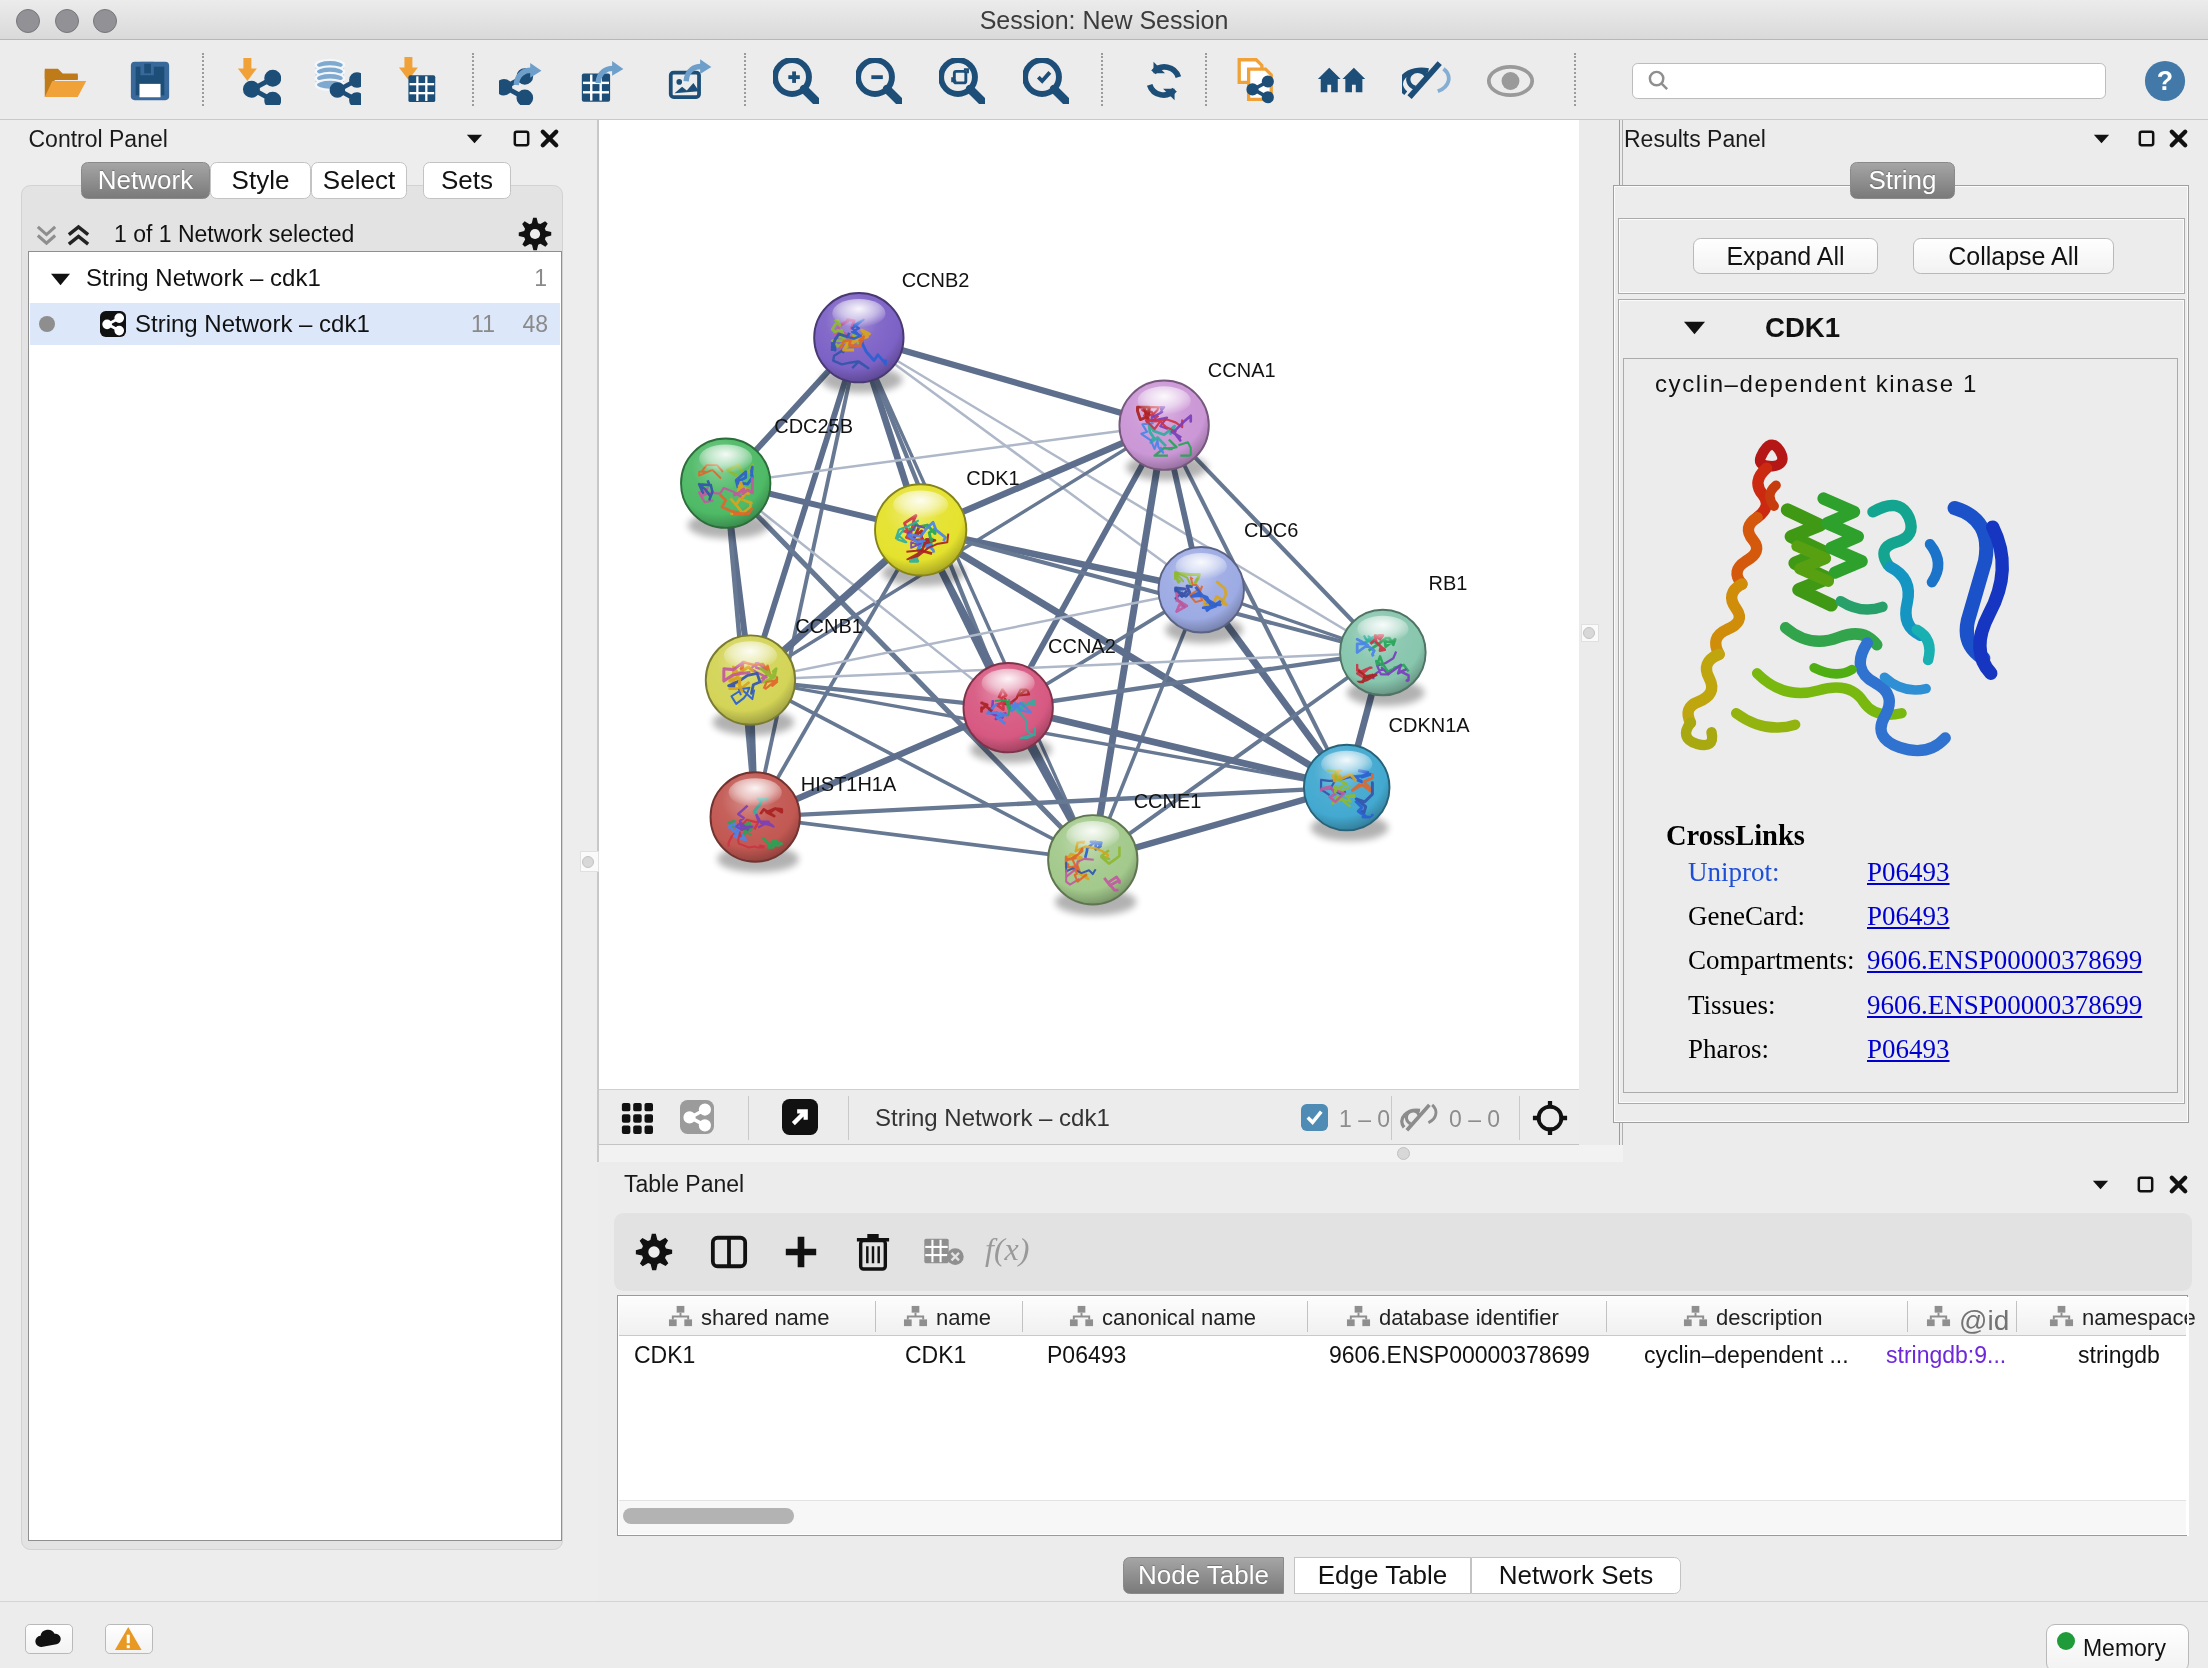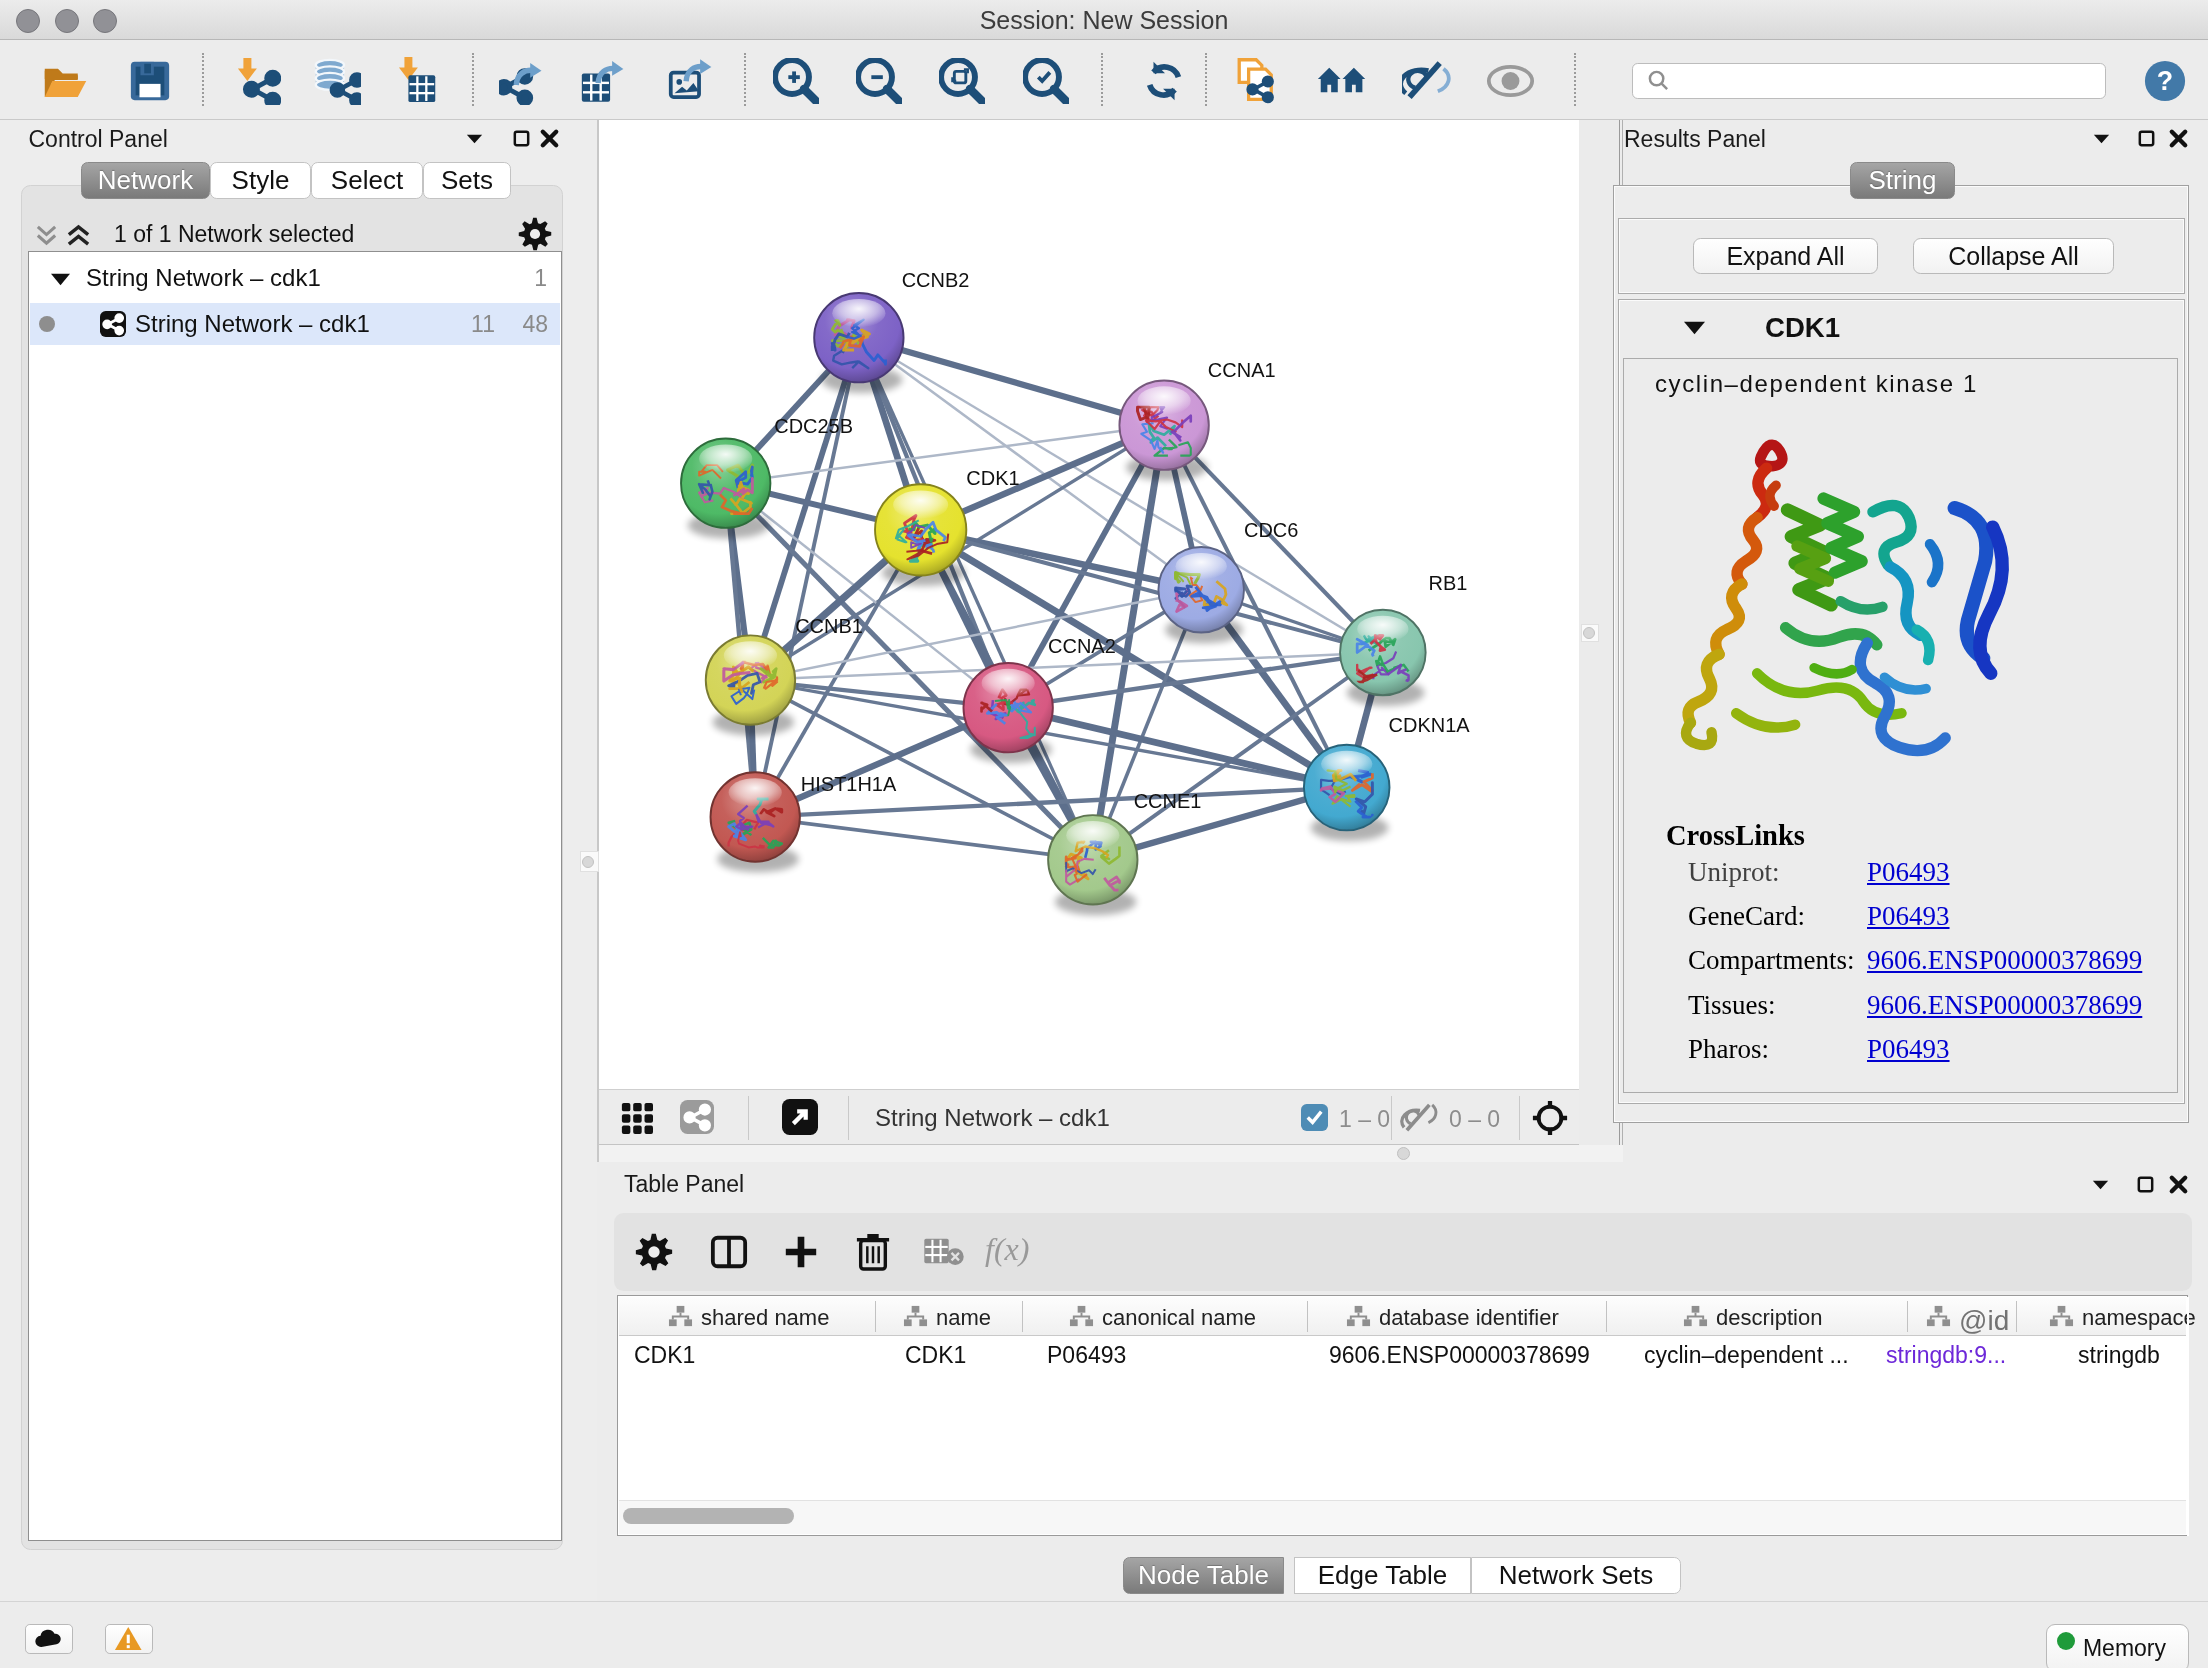--- a/index.html
+++ b/index.html
@@ -165,21 +165,21 @@
   </svg>
 <svg class="abs" style="left:511px;top:128px" width="21" height="21" viewBox="0 0 22 22">
     <rect x="4" y="4" width="14" height="14" fill="none" stroke="#111" stroke-width="2.6" rx="2"></rect>
   </svg>
 <svg class="abs" style="left:539px;top:128px" width="21" height="21" viewBox="0 0 22 22">
     <path d="M4,4 L18,18 M18,4 L4,18" stroke="#111" stroke-width="4.6" stroke-linecap="round"></path>
   </svg>
 <div class="abs" style="left:21px;top:185px;width:542px;height:1365px;background:#e3e3e3;border:1px solid #d2d2d2;border-radius:9.5px"></div>
 <div class="tab tabsel" style="left:81px;top:162px;width:129px;line-height:35px">Network</div>
 <div class="tab" style="left:210px;top:162px;width:101px;line-height:35px">Style</div>
-<div class="tab" style="left:311px;top:162px;width:112px;line-height:35px">Select</div>
+<div class="tab" style="left:311px;top:162px;width:96px;line-height:35px">Select</div>
 <div class="tab" style="left:423px;top:162px;width:88px;line-height:35px">Sets</div>
 <svg class="abs" style="left:34px;top:223px" width="25" height="25" viewBox="0 0 26 26">
     <path d="M4,4 l9,8 9,-8 M4,13 l9,8 9,-8" stroke="#8e8e8e" stroke-width="3.2" fill="none"></path>
   </svg>
 <svg class="abs" style="left:65px;top:223px" width="27" height="25" viewBox="0 0 28 26">
     <path d="M4,22 l10,-8 10,8 M4,12 l10,-8 10,8" stroke="#222" stroke-width="3.6" fill="none"></path>
   </svg>
 <div class="abs" style="left:114px;top:221px;width:380px;font-size:23px;color:#111">1 of 1 Network selected</div>
 <svg class="abs" style="left:518px;top:217px" width="34" height="34" viewBox="0 0 36 36">
     <polygon points="35.2,16.0 35.2,19.7 29.4,21.2 28.5,23.6 31.6,28.7 29.0,31.4 23.8,28.4 21.4,29.4 20.0,35.2 16.3,35.2 14.8,29.4 12.4,28.5 7.3,31.6 4.6,29.0 7.6,23.8 6.6,21.4 0.8,20.0 0.8,16.3 6.6,14.8 7.5,12.4 4.4,7.3 7.0,4.6 12.2,7.6 14.6,6.6 16.0,0.8 19.7,0.8 21.2,6.6 23.6,7.5 28.7,4.4 31.4,7.0 28.4,12.2 29.4,14.6" fill="#111"></polygon>
@@ -644,21 +644,21 @@
 <path d="M234,226 q-18,28 8,42 q24,12 10,36 q-12,22 16,32 q30,10 48,-10" stroke="#2f72cf" stroke-width="12"></path>
 <path d="M138,60 q-12,10 -2,22" stroke="#c63c0e" stroke-width="10"></path>
 <path d="M160,124 l30,13 l-27,11 l30,13" stroke="#57a012" stroke-width="12"></path>
 <path d="M206,182 q22,14 44,6" stroke="#27a06a" stroke-width="11"></path>
 <path d="M300,122 q16,20 2,40" stroke="#1b74c9" stroke-width="11"></path>
 <path d="M252,262 q20,18 44,12" stroke="#2f8fd4" stroke-width="10"></path>
 <path d="M178,252 q24,12 40,2" stroke="#4fae12" stroke-width="10"></path>
 </g>
   </svg>
 <div class="ser abs" style="left:1666px;top:820px;font-size:28.5px;font-weight:bold;color:#000">CrossLinks</div>
-<div class="ser abs" style="left:1688px;top:857px;font-size:27px;color:#404040">Uniprot:</div>
+<div class="ser abs" style="left:1688px;top:857px;font-size:27px;color:#1d4ed8">Uniprot:</div>
 <div class="ser abs" style="left:1867px;top:857px;font-size:27px"><a class="lnk">P06493</a></div>
 <div class="ser abs" style="left:1688px;top:901px;font-size:27px;color:#000">GeneCard:</div>
 <div class="ser abs" style="left:1867px;top:901px;font-size:27px"><a class="lnk">P06493</a></div>
 <div class="ser abs" style="left:1688px;top:945px;font-size:27px;color:#000">Compartments:</div>
 <div class="ser abs" style="left:1867px;top:945px;font-size:27px"><a class="lnk">9606.ENSP00000378699</a></div>
 <div class="ser abs" style="left:1688px;top:990px;font-size:27px;color:#000">Tissues:</div>
 <div class="ser abs" style="left:1867px;top:990px;font-size:27px"><a class="lnk">9606.ENSP00000378699</a></div>
 <div class="ser abs" style="left:1688px;top:1034px;font-size:27px;color:#000">Pharos:</div>
 <div class="ser abs" style="left:1867px;top:1034px;font-size:27px"><a class="lnk">P06493</a></div>
 <div class="abs" style="left:599px;top:1162px;width:1609px;height:438px;background:#ececec"></div>

